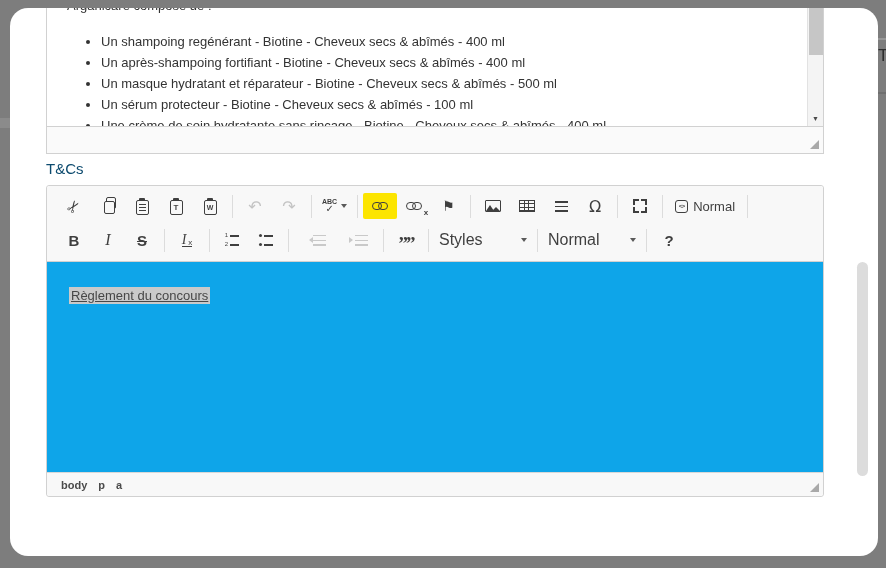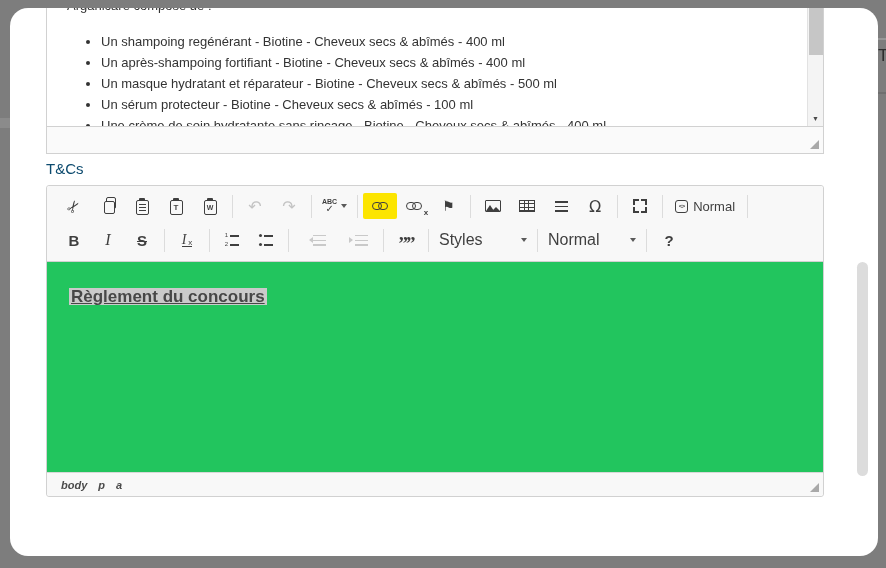--- a/index.html
+++ b/index.html
@@ -160,29 +160,29 @@
     border:3px solid transparent;border-left:4px solid #c9c9c9;}
   .ic-out::after{content:"";position:absolute;left:-7px;top:2px;
     border:3px solid transparent;border-right:4px solid #c9c9c9;}
   .btn-indent{margin-left:8px;}
 
   
   .dd{display:flex;align-items:center;justify-content:space-between;
     min-width:88px;height:26px;padding:0 5px;font-size:16px;color:#3f3f3f;}
 
   
-  .ed-content{flex:1;background:#22c55e;padding:25px 0 0 22px;font-size:17px;overflow:hidden;font-weight:bold;}
+  .ed-content{flex:1;background:#0ea5e9;padding:25px 0 0 22px;font-size:13px;overflow:hidden;}
   .ed-link{display:inline-block;background:#cacaca;color:#474747;
     text-decoration:underline;padding:0 2px;line-height:17px;}
 
   
   .pathbar{height:23px;background:#f8f8f8;border-top:1px solid #d8d8d8;
     display:flex;align-items:center;padding-left:14px;gap:11px;
     font-size:11px;font-weight:bold;color:#4a4a4a;position:relative;
-    border-radius:0 0 3px 3px;font-style:italic;}
+    border-radius:0 0 3px 3px;}
 
   
   .prize-input{position:absolute;left:30px;top:501px;width:782px;height:39px;
     border:1px solid #c9c9c9;border-radius:5px;padding:0 15px;box-sizing:border-box;
     font-size:15px;color:#4a4a4a;font-family:"Liberation Sans",sans-serif;
     letter-spacing:0.3px;background:#fff;outline:none;}
 </style>
 </head>
 <body>
 

